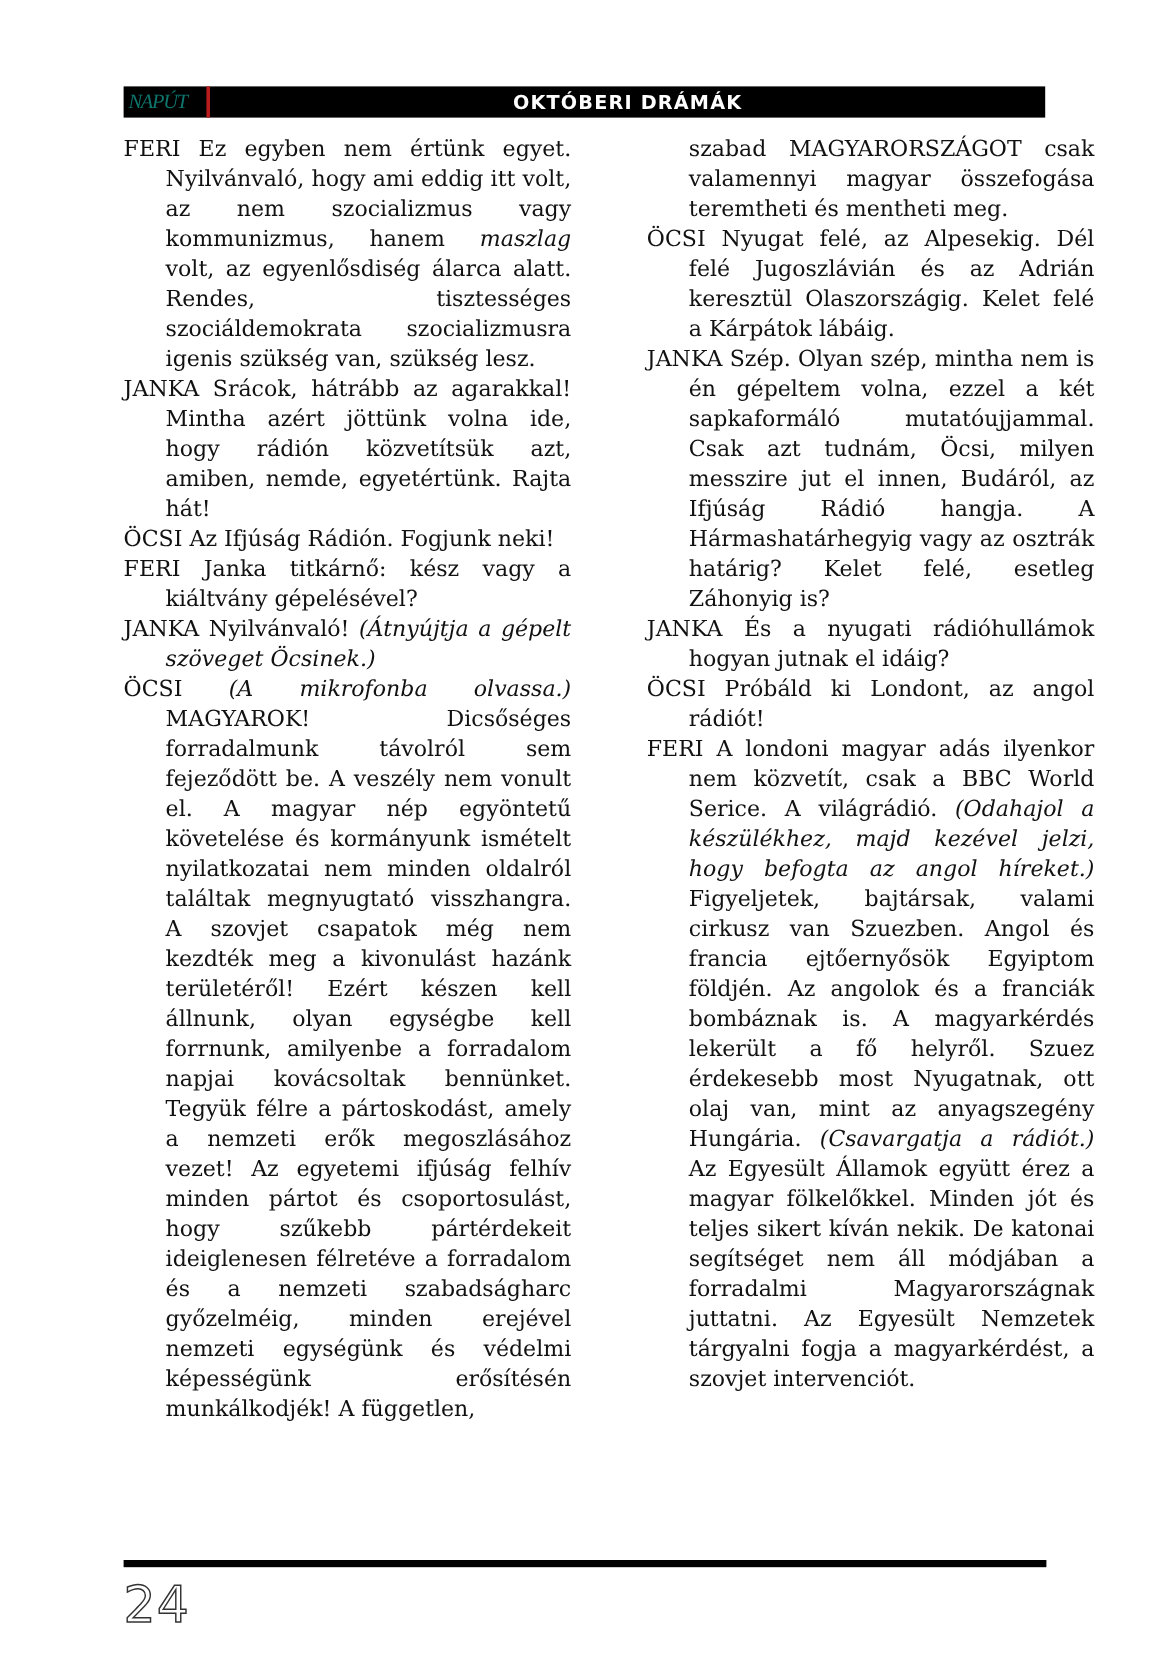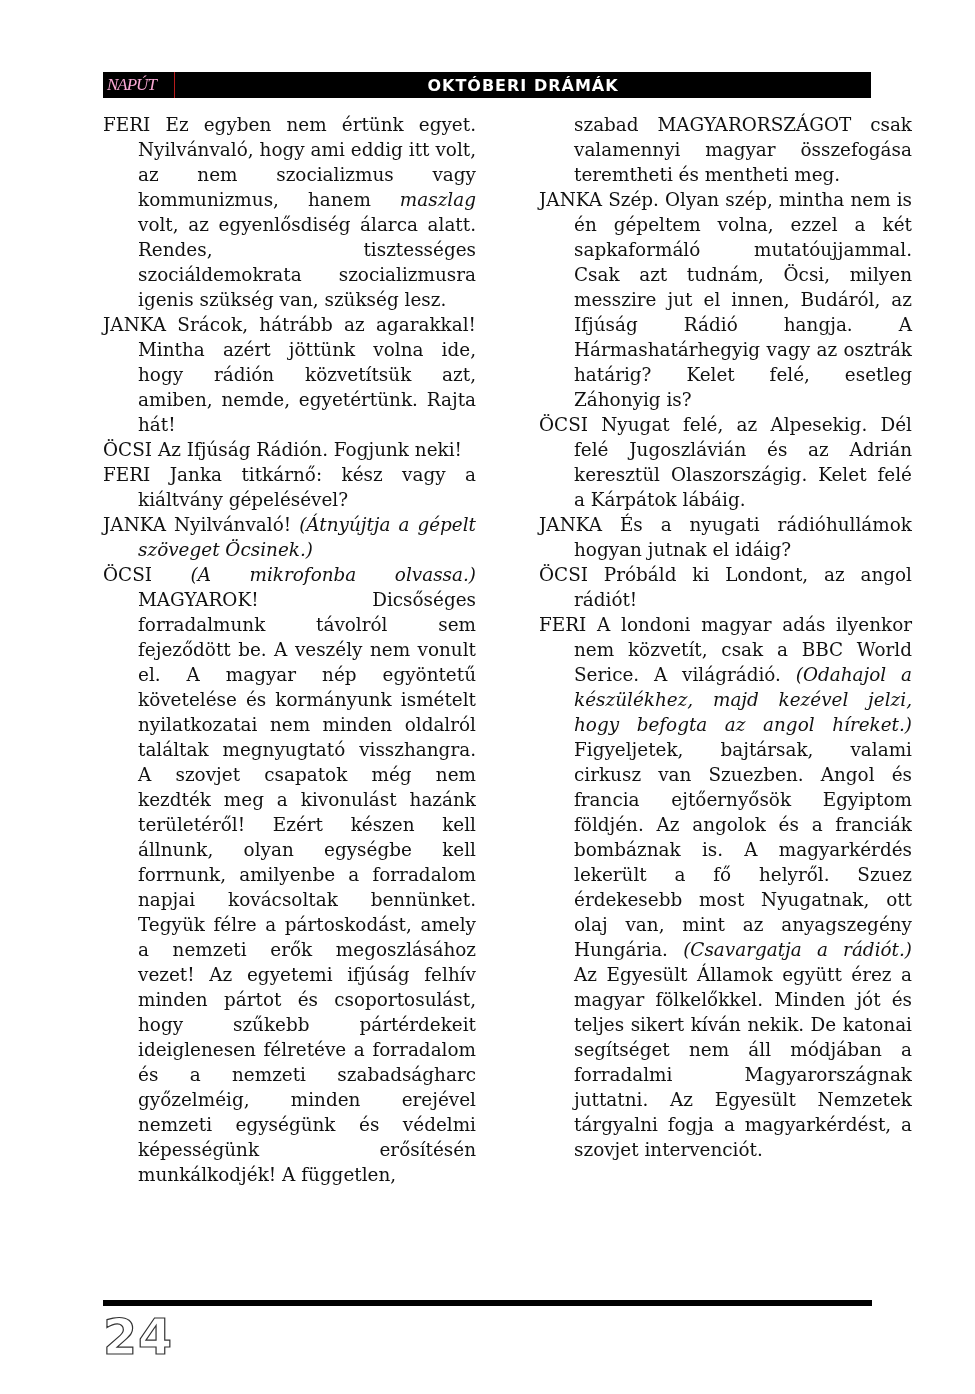--- a/index.html
+++ b/index.html
@@ -1,36 +1,36 @@
 <!DOCTYPE html>
 <html><head>
 <meta charset="utf-8">
 <style>
   html, body { margin: 0; padding: 0; background: #ffffff; }
   body { width: 975px; height: 1394px; position: relative; overflow: hidden;
          font-family: "DejaVu Serif", "Liberation Serif", serif; color: #111; }
   .header { position: absolute; left: 103px; top: 72px; width: 768px; height: 26px;
             background: #000; }
   .logo { position: absolute; left: 0; top: 0; width: 72px; height: 26px;
-          border-right: 1px solid #b91c1c; color: #f9a8d4; font-style: italic;
+          border-right: 3px solid #b91c1c; color: #0f766e; font-style: italic;
           font-family: "Liberation Serif", serif; font-size: 17px; line-height: 26px;
           padding-left: 4px; box-sizing: border-box; letter-spacing: -1px; }
   .title { position: absolute; left: 72px; right: 0; top: 0; height: 40px; text-align: center;
            color: #fff; font-family: "DejaVu Sans", sans-serif; font-weight: bold;
            font-size: 16px; line-height: 27px; letter-spacing: 1px; }
   .col { position: absolute; top: 112px; width: 373px; font-size: 18.4px; line-height: 25px; }
   .col.left { left: 103px; }
   .col.right { left: 500px; margin-left: 39px; }
   .speech { margin: 0; padding-left: 35px; text-indent: -35px; text-align: justify; }
   .cont { margin: 0; padding-left: 35px; text-align: justify; }
   .speaker { font-style: normal; }
   em { font-style: italic; }
   .rule { position: absolute; left: 103px; top: 1300px; width: 769px; height: 6px; background: #000; }
   .pagenum { position: absolute; left: 103px; top: 1318px; font-family: "DejaVu Sans", sans-serif;
-             font-weight: bold; font-size: 49px; line-height: 40px; color: #fff;
+             font-weight: normal; font-size: 42px; line-height: 40px; color: #fff;
              -webkit-text-stroke: 1.2px #333; letter-spacing: 1px; }
 </style>
 </head>
 <body>
 
 <div class="header">
   <div class="logo">NAPÚT</div>
   <div class="title">OKTÓBERI DRÁMÁK</div>
 </div>
 
@@ -45,23 +45,23 @@
   <p class="speech"><span class="speaker">FERI</span> <span>Janka titkárnő: kész vagy a kiáltvány gépelésével?</span></p>
 
   <p class="speech"><span class="speaker">JANKA</span> <span>Nyilvánvaló! </span><em>(Átnyújtja a gépelt szöveget Öcsinek.)</em></p>
 
   <p class="speech"><span class="speaker">ÖCSI</span> <em>(A mikrofonba olvassa.)</em><span> MAGYAROK! Dicsőséges forradalmunk távolról sem fejeződött be. A veszély nem vonult el. A magyar nép egyöntetű követelése és kormányunk ismételt nyilatkozatai nem minden oldalról találtak megnyugtató visszhangra. A szovjet csapatok még nem kezdték meg a kivonulást hazánk területéről! Ezért készen kell állnunk, olyan egységbe kell forrnunk, amilyenbe a forradalom napjai kovácsoltak bennünket. Tegyük félre a pártoskodást, amely a nemzeti erők megoszlásához vezet! Az egyetemi ifjúság felhív minden pártot és csoportosulást, hogy szűkebb pártérdekeit ideiglenesen félretéve a forradalom és a nemzeti szabadságharc győzelméig, minden erejével nemzeti egységünk és védelmi képességünk erősítésén munkálkodjék! A független,</span></p>
 </div>
 
 <div class="col right">
   <p class="cont">szabad MAGYARORSZÁGOT csak valamennyi magyar összefogása teremtheti és mentheti meg.</p>
 
+  <p class="speech"><span class="speaker">ÖCSI</span> <span>Nyugat felé, az Alpesekig. Dél felé Jugoszlávián és az Adrián keresztül Olaszországig. Kelet felé a Kárpátok lábáig.</span></p>
+
   <p class="speech"><span class="speaker">JANKA</span> <span>Szép. Olyan szép, mintha nem is én gépeltem volna, ezzel a két sapkaformáló mutatóujjammal. Csak azt tudnám, Öcsi, milyen messzire jut el innen, Budáról, az Ifjúság Rádió hangja. A Hármashatárhegyig vagy az osztrák határig? Kelet felé, esetleg Záhonyig is?</span></p>
-
-  <p class="speech"><span class="speaker">ÖCSI</span> <span>Nyugat felé, az Alpesekig. Dél felé Jugoszlávián és az Adrián keresztül Olaszországig. Kelet felé a Kárpátok lábáig.</span></p>
 
   <p class="speech"><span class="speaker">JANKA</span> <span>És a nyugati rádióhullámok hogyan jutnak el idáig?</span></p>
 
 
   <p class="speech"><span class="speaker">ÖCSI</span> <span>Próbáld ki Londont, az angol rádiót!</span></p>
 
   <p class="speech"><span class="speaker">FERI</span> <span>A londoni magyar adás ilyenkor nem közvetít, csak a BBC World Serice. A világrádió. </span><em>(Odahajol a készülékhez, majd kezével jelzi, hogy befogta az angol híreket.)</em><span> Figyeljetek, bajtársak, valami cirkusz van Szuezben. Angol és francia ejtőernyősök Egyiptom földjén. Az angolok és a franciák bombáznak is. A magyarkérdés lekerült a fő helyről. Szuez érdekesebb most Nyugatnak, ott olaj van, mint az anyagszegény Hungária. </span><em>(Csavargatja a rádiót.)</em><span> Az Egyesült Államok együtt érez a magyar fölkelőkkel. Minden jót és teljes sikert kíván nekik. De katonai segítséget nem áll módjában a forradalmi Magyarországnak juttatni. Az Egyesült Nemzetek tárgyalni fogja a magyarkérdést, a szovjet intervenciót.</span></p>
 </div>
 
 <div class="rule"></div>

